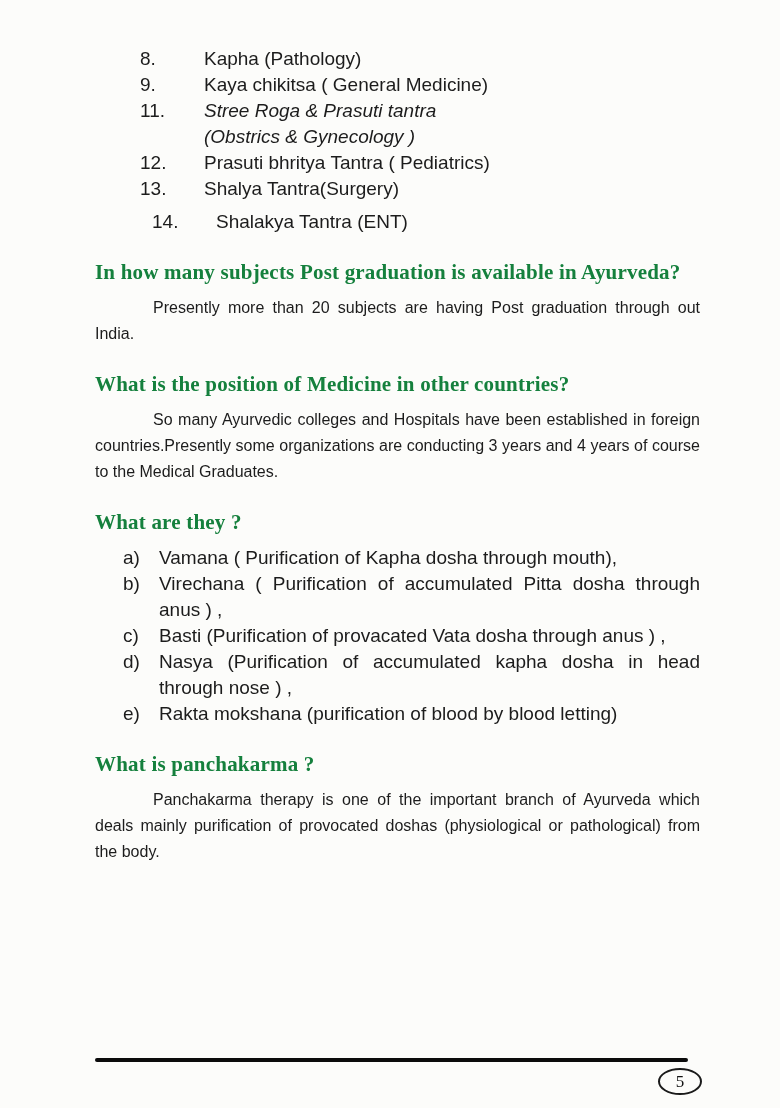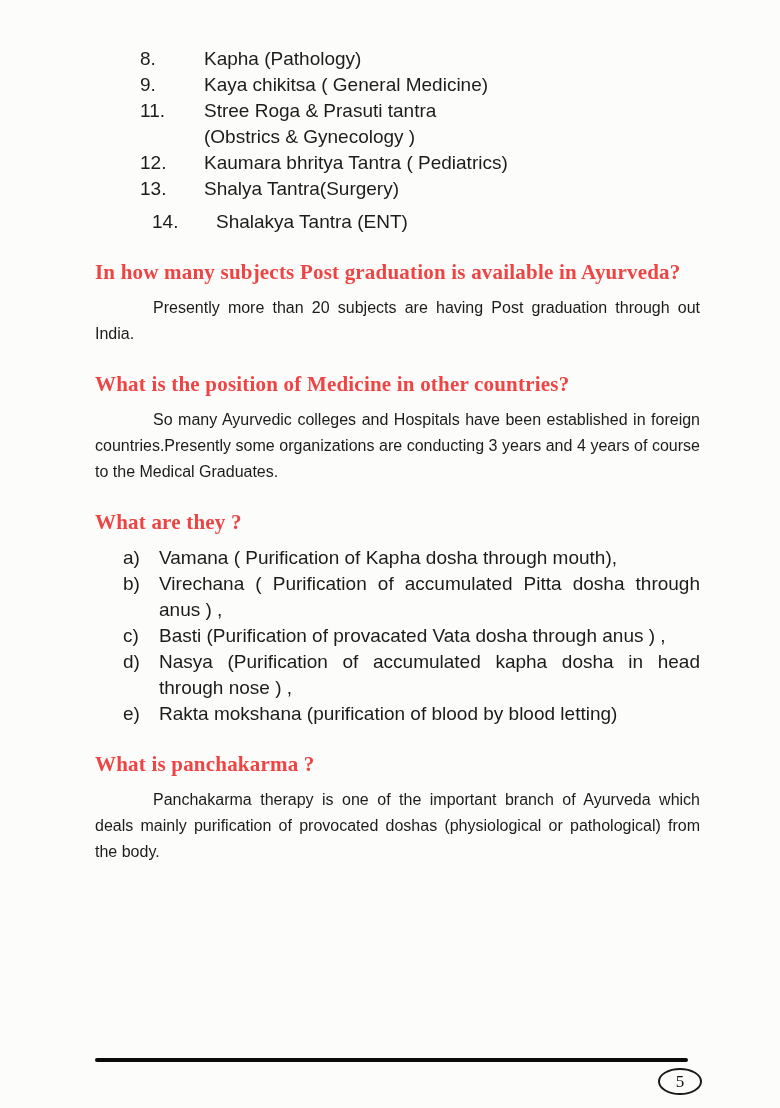--- a/index.html
+++ b/index.html
@@ -15,31 +15,31 @@
     font-family: "Liberation Sans", sans-serif;
     overflow: hidden;
   }
 
   
   .num-list { margin-left: 45px; font-size: 19px; line-height: 26px; }
   .num-row { display: flex; }
   .num-row.gap-sm { margin-top: 7px; margin-left: 12px; }
   .num { width: 64px; flex-shrink: 0; }
   .num-text { flex: 1; }
-  .blk { display: block; }
+  .blk { display: block; font-style: italic; }
 
   
   .qa h2 {
     font-family: "Liberation Serif", serif;
     font-weight: bold;
     font-size: 21px;
     line-height: 30px;
     letter-spacing: 0.2px;
     margin: 22px 0 8px 0;
-    color: #ef4444;
+    color: #15803d;
   }
   .qa p {
     font-size: 16px;
     line-height: 26px;
     text-align: justify;
     text-indent: 58px;
   }
 
   
   .let-list { margin-left: 28px; font-size: 19px; line-height: 26px; margin-top: 4px; }
@@ -89,21 +89,21 @@
     </div>
     <div class="num-row">
       <span class="num">11.</span>
       <span class="num-text">
         <span class="blk">Stree Roga &amp; Prasuti tantra</span>
         <span class="blk">(Obstrics &amp; Gynecology )</span>
       </span>
     </div>
     <div class="num-row">
       <span class="num">12.</span>
-      <span class="num-text">Kaumara bhritya Tantra ( Pediatrics)</span>
+      <span class="num-text">Prasuti bhritya Tantra ( Pediatrics)</span>
     </div>
     <div class="num-row">
       <span class="num">13.</span>
       <span class="num-text">Shalya Tantra(Surgery)</span>
     </div>
     <div class="num-row gap-sm">
       <span class="num">14.</span>
       <span class="num-text">Shalakya Tantra (ENT)</span>
     </div>
   </div>

